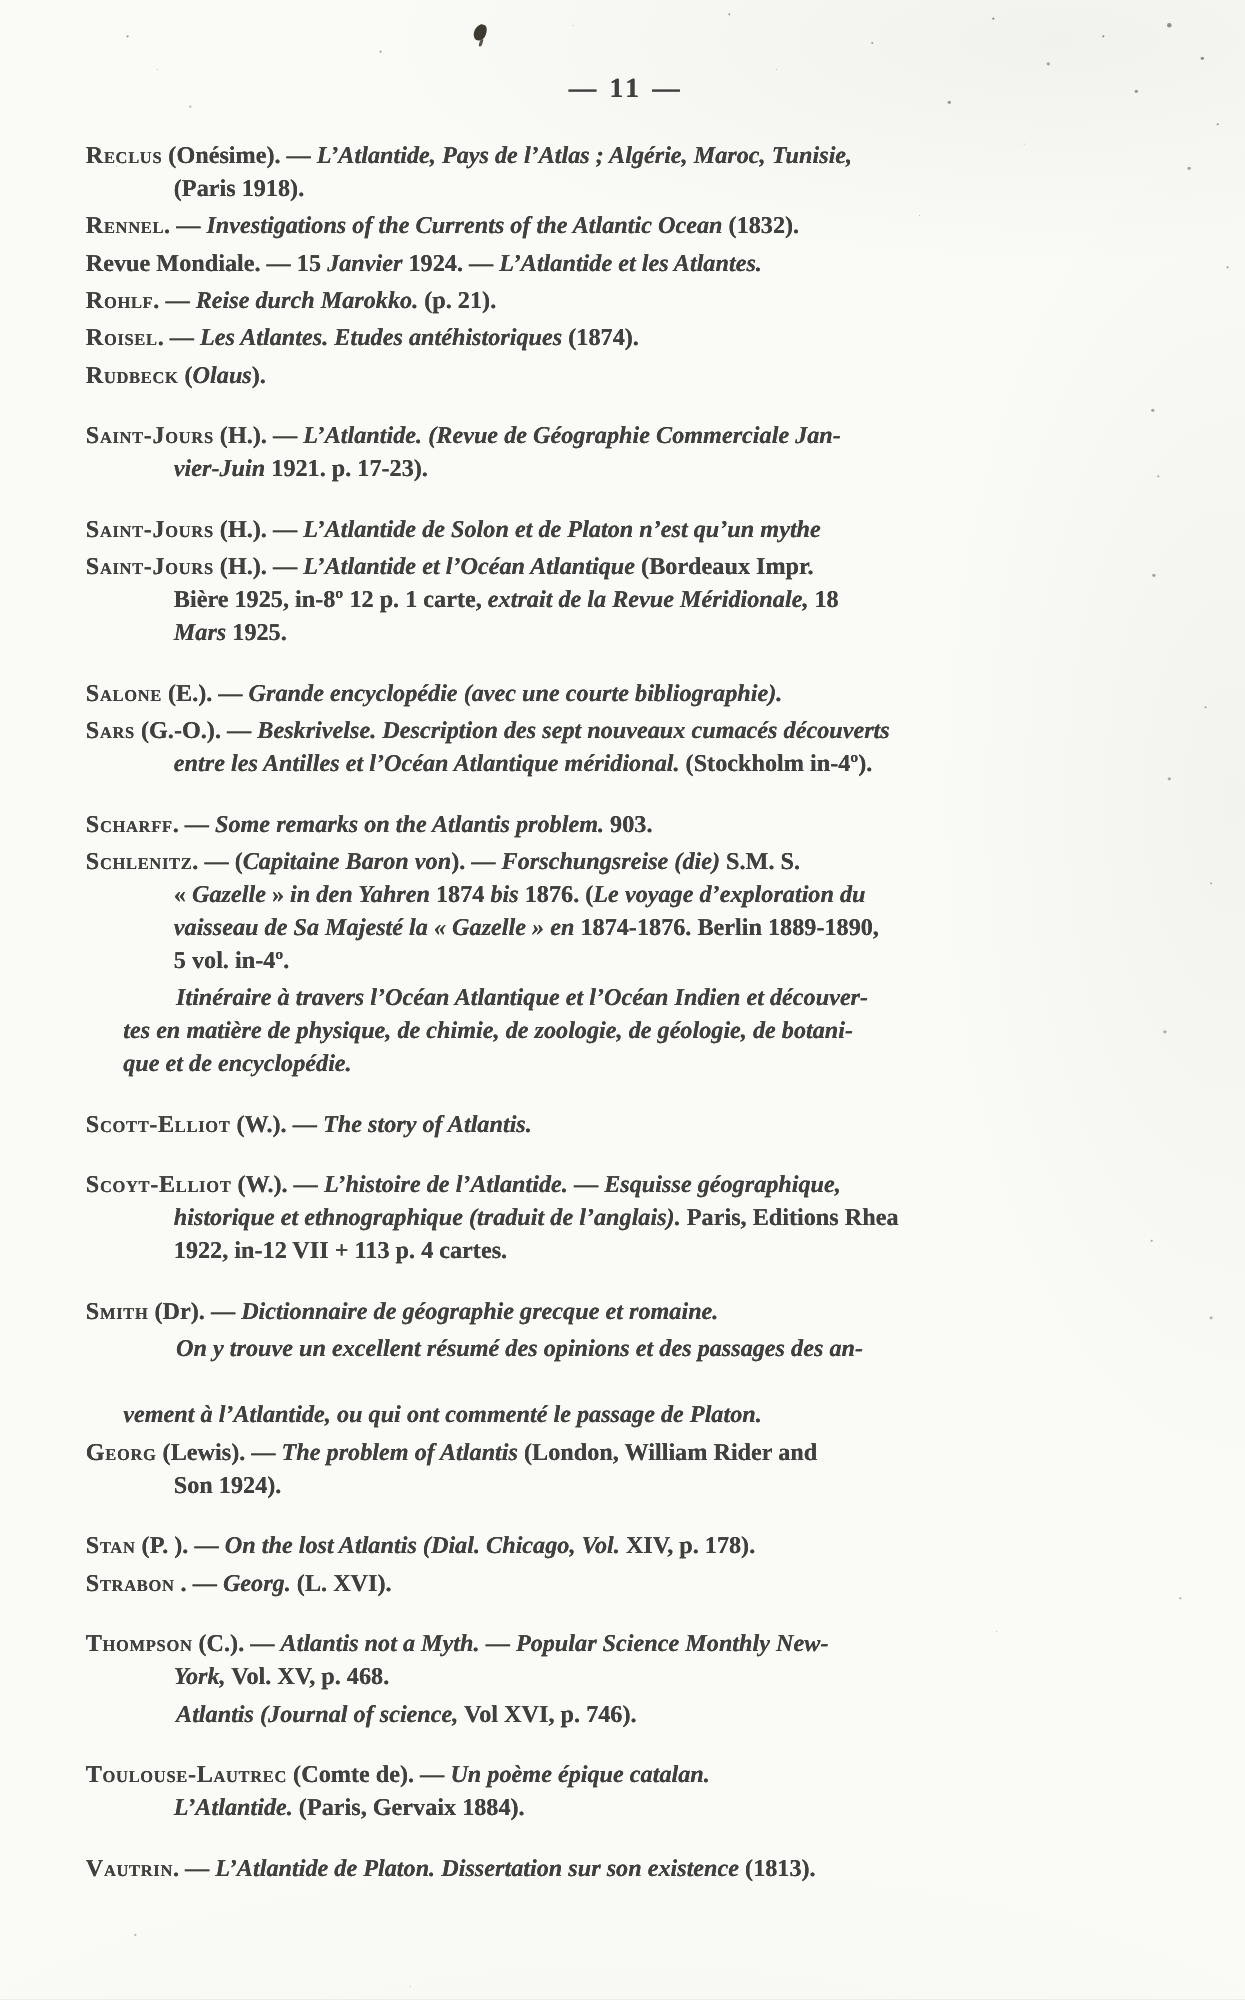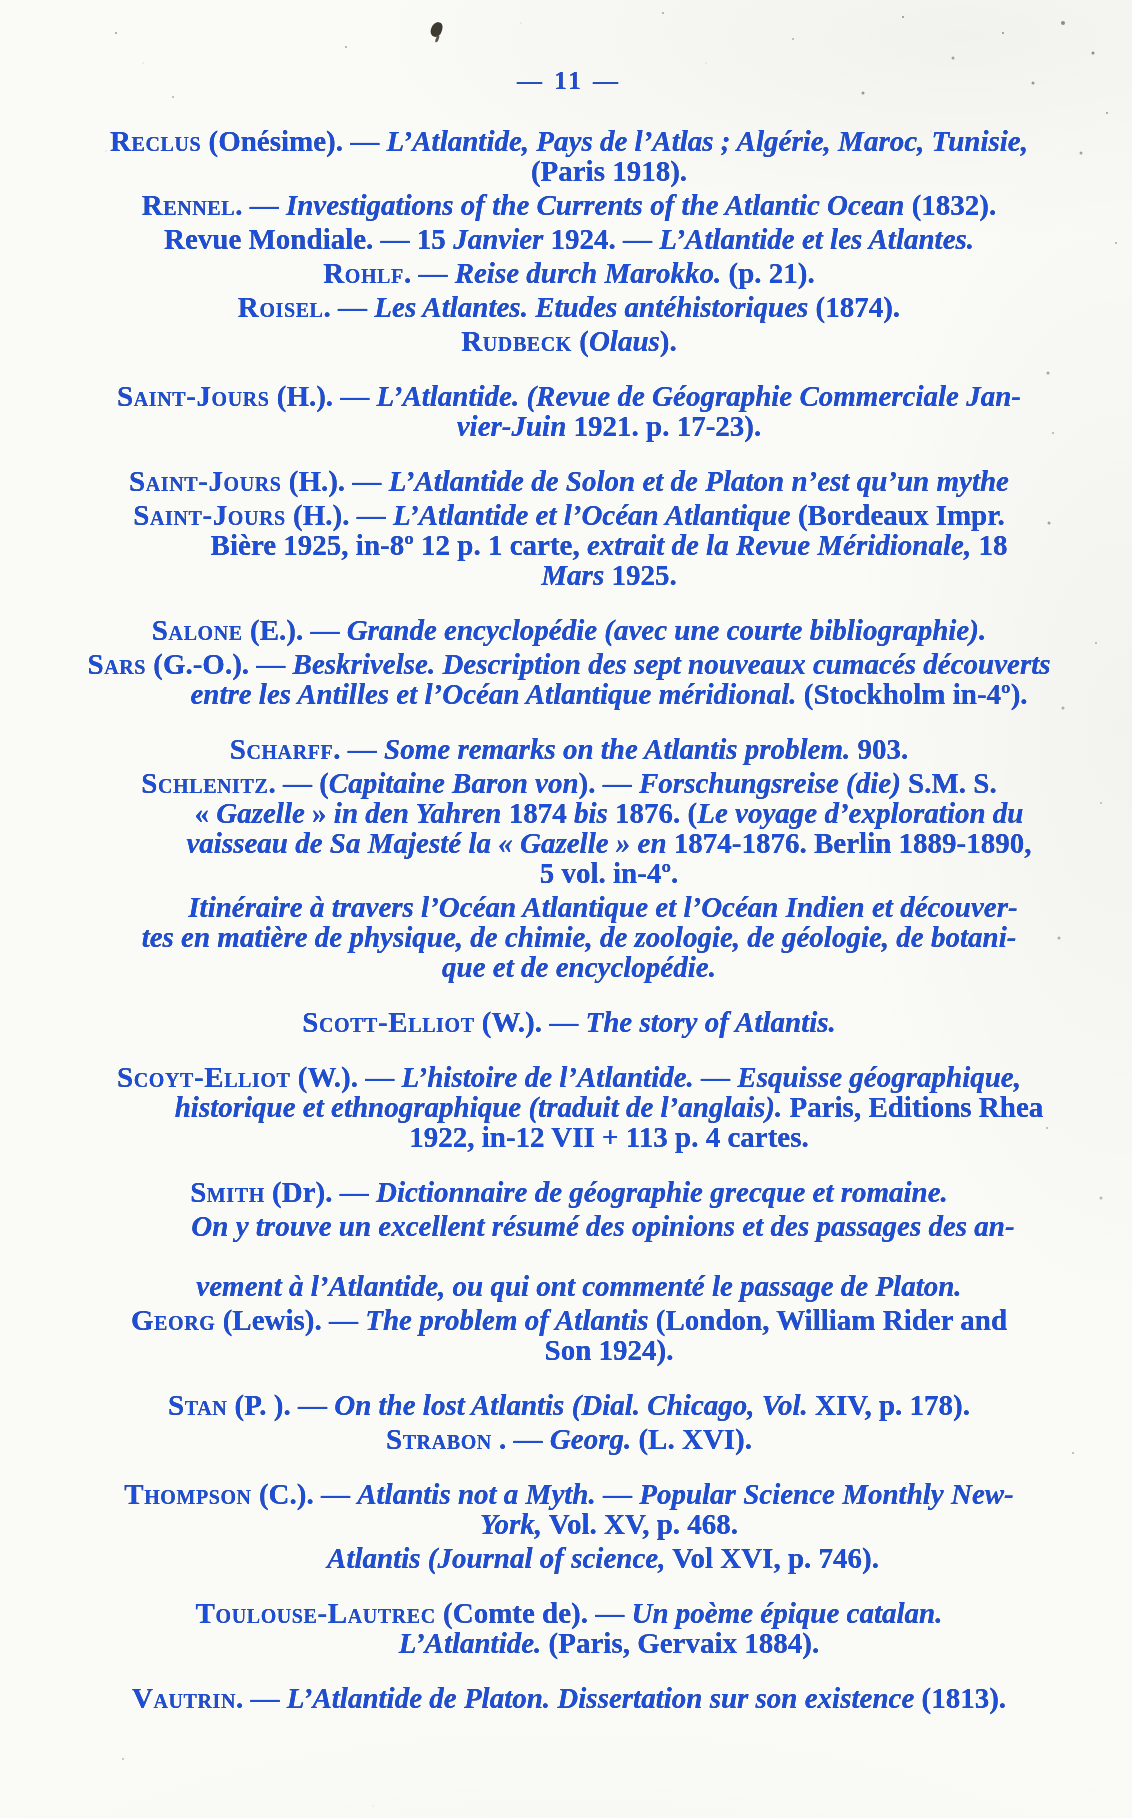--- a/index.html
+++ b/index.html
@@ -4,43 +4,43 @@
 <style>
   html,body { margin:0; padding:0; background:#d8d6d1; }
   .page {
     position:relative;
     width:1132px; height:1818px;
     margin:0 auto;
     background:#fafaf6;
     overflow:hidden;
     font-family:"Liberation Serif","DejaVu Serif",serif;
     font-weight:700;
-    color:#1d4ed8;
+    color:#404040;
   }
   
   .page::before {
     content:"";
     position:absolute; inset:0;
     background:
       radial-gradient(ellipse 900px 300px at 85% 2%, rgba(0,0,0,0.035), transparent 70%),
       radial-gradient(ellipse 400px 900px at 99% 40%, rgba(0,0,0,0.03), transparent 70%),
       radial-gradient(ellipse 1200px 500px at 50% 110%, rgba(0,0,0,0.015), transparent 70%);
     pointer-events:none;
   }
   .content { position:relative; padding:66px 72px 0 78px; }
   .page-number {
     text-align:center;
     font-size:25px;
     letter-spacing:3px;
     margin:0 0 30px 0;
     text-shadow:0 0 0.6px rgba(20,17,10,0.85);
   }
-  p { margin:0; font-size:29px; line-height:30px; text-shadow:0 0 0.6px rgba(20,17,10,0.8);text-align:center; }
+  p { margin:0; font-size:22px; line-height:30px; text-shadow:0 0 0.6px rgba(20,17,10,0.8); }
   .entry { margin-top:4px; padding-left:80px; text-indent:-80px; }
-  .note  { margin-top:4px; margin-left:20px; text-indent:48px; }
+  .note  { margin-top:4px; margin-left:34px; text-indent:48px; }
   .gap-lg { margin-top:25px; }
   .sc { font-variant:small-caps; letter-spacing:0.6px; }
   .i  { font-style:italic; }
   .r  { }
   
   .speckles {
     position:absolute; top:0; left:0; width:2px; height:2px; border-radius:50%;
     background:transparent;
     box-shadow:
       115px 32px 0 0 rgba(40,38,32,0.45),

